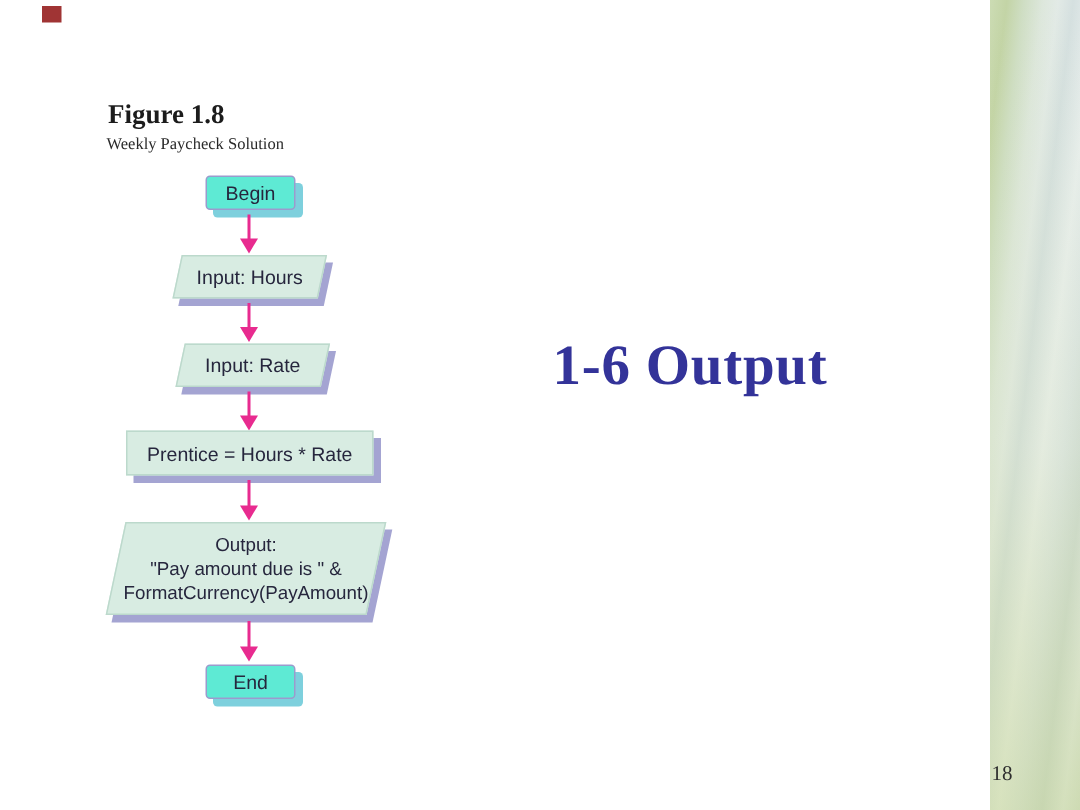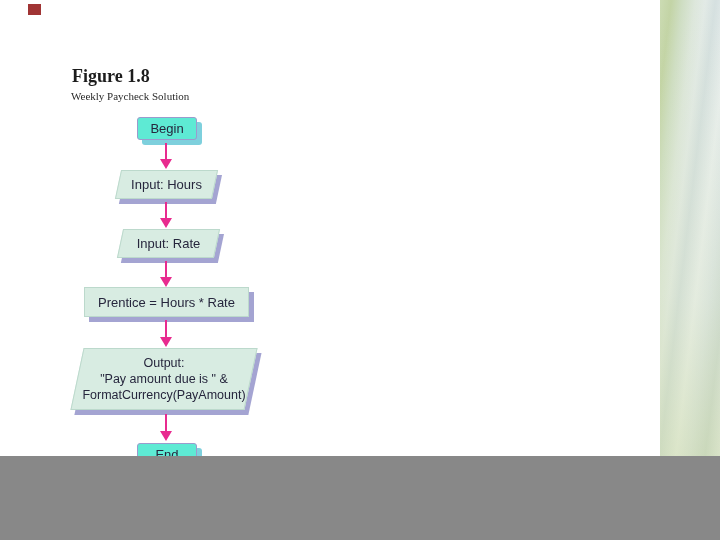--- a/index.html
+++ b/index.html
@@ -1,17 +1,17 @@
 <!DOCTYPE html>
 <html><head>
 <meta charset="utf-8">
 <style>
   html,body{margin:0;padding:0;background:#888;}
   .slide{
-    position:relative; width:720px; height:456px; background:#ffffff;
+    position:relative; width:720px; height:540px; background:#ffffff;
     overflow:hidden; font-family:"Liberation Sans",sans-serif;
   }
   
   .red-square{position:absolute; left:28px; top:4px; width:13px; height:11px; background:#a03434;}
 
   
   .figure-label{
     position:absolute; left:72px; top:66px;
     font-family:"Liberation Serif",serif; font-weight:bold; font-size:18px; color:#1c1c1c;
   }
@@ -113,21 +113,21 @@
         <span>FormatCurrency(PayAmount)</span>
       </span>
     </div>
 
     <div class="arrow" style="top:414px; height:18px;"></div>
 
     <div class="node terminator" style="left:137px; top:443px; width:58px; height:21px;">End</div>
   </div>
 
   <div class="title">
-    <br>
+    <span>1-6 Output</span><br>
   </div>
 
 
   <div class="page-number">18</div>
 
   <div class="side-strip"></div>
 
 </div>
 
 </body></html>

